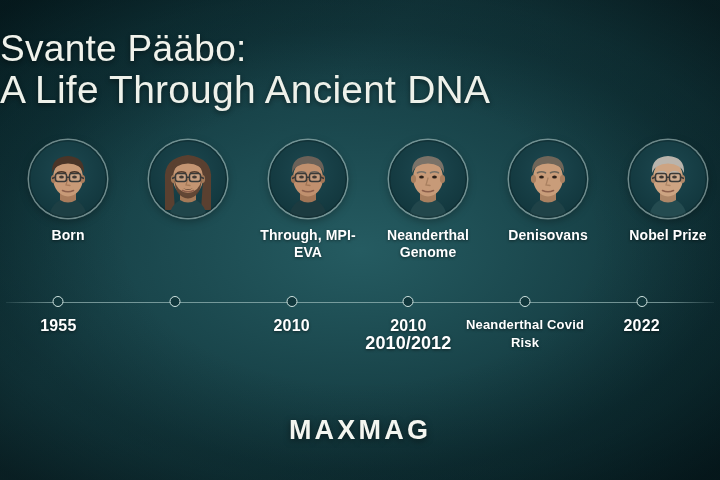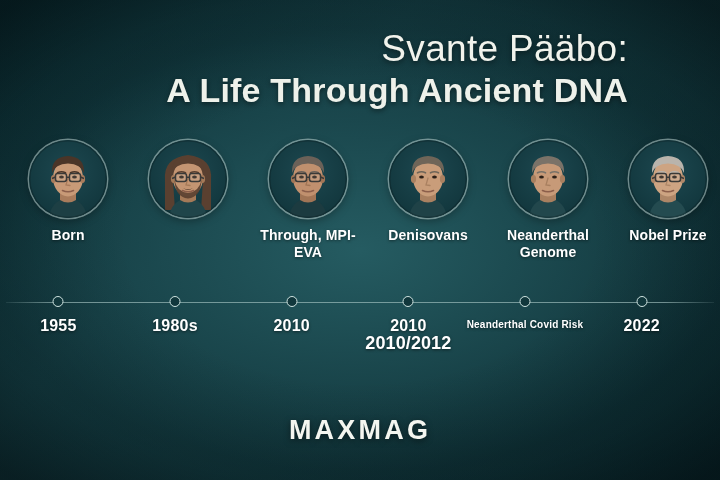--- a/index.html
+++ b/index.html
@@ -30,35 +30,35 @@
     background: radial-gradient(ellipse 72% 66% at 50% 50%,
        rgba(0,0,0,0) 45%, rgba(3,16,19,0.30) 78%, rgba(2,12,15,0.62) 100%);
   }
 
   
   .title-block {
     position: absolute;
     top: 26px;
     left: 0;
     width: 628px;
-    text-align: right;
+    text-align: left;
     z-index: 3;
   }
   .title-line1 {
     font-size: 37px;
     line-height: 45px;
     font-weight: 400;
     color: #f1f3ec;
     letter-spacing: 0.3px;
     text-shadow: 0 2px 5px rgba(0,0,0,0.45);
   }
   .title-line2 {
-    font-size: 34px;
+    font-size: 39px;
     line-height: 38px;
-    font-weight: 700;
+    font-weight: 400;
     color: #eef1ea;
     letter-spacing: 0.2px;
     text-shadow: 0 2px 5px rgba(0,0,0,0.45);
   }
 
   
   .timeline {
     position: absolute;
     top: 140px;
     left: 8px;
@@ -153,21 +153,21 @@
   }
   .tl-year {
     font-size: 16px;
     line-height: 19px;
     font-weight: bold;
     color: #ffffff;
     letter-spacing: 0.2px;
     text-shadow: 0 1px 3px rgba(0,0,0,0.5);
   }
   .tl-year.small {
-    font-size: 10px;
+    font-size: 13px;
     line-height: 18px;
   }
   .tl-subyear {
     font-size: 18px;
     line-height: 16px;
     font-weight: bold;
     color: #ffffff;
     letter-spacing: 0.1px;
     text-shadow: 0 1px 3px rgba(0,0,0,0.5);
   }
@@ -319,20 +319,54 @@
       <ellipse cx="39" cy="39" rx="39" ry="39" fill="none" stroke="rgba(0,0,0,0.18)" stroke-width="3"></ellipse>
     </g>
   </svg>
         </div>
         <div class="tl-label">Through, MPI-EVA</div>
       </div>
       <div class="tl-col">
         <div class="portrait">
   <svg viewBox="0 0 78 78" xmlns="http://www.w3.org/2000/svg">
     <defs>
+      <clipPath id="c3">
+                <circle cx="39" cy="39" r="39"></circle>
+              </clipPath>
+      <radialGradient id="bg3" cx="50%" cy="40%" r="70%">
+        <stop offset="0%" stop-color="#1d4850"></stop>
+        <stop offset="100%" stop-color="#10343a"></stop>
+      </radialGradient>
+    </defs>
+    <g clip-path="url(#c3)">
+      <rect width="78" height="78" fill="url(#bg3)"></rect>
+
+      <path d="M20 78 Q22 60 39 58 Q56 60 58 78 Z" fill="#22474c"></path>
+      <path d="M31 50 h16 v10 q-8 5 -16 0 z" fill="#a87f5f"></path>
+      <ellipse cx="39" cy="38" rx="15" ry="18.5" fill="#c79a78"></ellipse>
+      <ellipse cx="24.5" cy="39" rx="2.6" ry="4" fill="#a87f5f"></ellipse>
+      <ellipse cx="53.5" cy="39" rx="2.6" ry="4" fill="#a87f5f"></ellipse>
+      <path d="M23 33 Q22 17 39 16 Q56 17 55 33 Q52 24 39 23.5 Q26 24 23 33 Z" fill="#7a7268"></path>
+      <ellipse cx="32.5" cy="37" rx="2.4" ry="1.5" fill="#2d2119"></ellipse>
+      <ellipse cx="45.5" cy="37" rx="2.4" ry="1.5" fill="#2d2119"></ellipse>
+      <path d="M28.5 32.8 Q32.5 30.8 36.5 32.8" stroke="#7a7268" stroke-width="1.6" fill="none" stroke-linecap="round"></path>
+      <path d="M41.5 32.8 Q45.5 30.8 49.5 32.8" stroke="#7a7268" stroke-width="1.6" fill="none" stroke-linecap="round"></path>
+      <path d="M39 38 L37 45 L41 45.5" stroke="#a87f5f" stroke-width="1.3" fill="none" stroke-linecap="round"></path>
+      <path d="M33.5 50.5 Q39 53 44.5 50.5" stroke="#8c5f4b" stroke-width="1.6" fill="none" stroke-linecap="round"></path>
+
+      <ellipse cx="39" cy="39" rx="39" ry="39" fill="none" stroke="rgba(0,0,0,0.18)" stroke-width="3"></ellipse>
+    </g>
+  </svg>
+        </div>
+        <div class="tl-label">Neanderthal Genome</div>
+      </div>
+      <div class="tl-col">
+        <div class="portrait">
+  <svg viewBox="0 0 78 78" xmlns="http://www.w3.org/2000/svg">
+    <defs>
       <clipPath id="c4">
                 <circle cx="39" cy="39" r="39"></circle>
               </clipPath>
       <radialGradient id="bg4" cx="50%" cy="40%" r="70%">
         <stop offset="0%" stop-color="#1d4850"></stop>
         <stop offset="100%" stop-color="#10343a"></stop>
       </radialGradient>
     </defs>
     <g clip-path="url(#c4)">
       <rect width="78" height="78" fill="url(#bg4)"></rect>
@@ -348,54 +382,20 @@
       <path d="M28.5 32.8 Q32.5 30.8 36.5 32.8" stroke="#6f6558" stroke-width="1.6" fill="none" stroke-linecap="round"></path>
       <path d="M41.5 32.8 Q45.5 30.8 49.5 32.8" stroke="#6f6558" stroke-width="1.6" fill="none" stroke-linecap="round"></path>
       <path d="M39 38 L37 45 L41 45.5" stroke="#aa8161" stroke-width="1.3" fill="none" stroke-linecap="round"></path>
       <path d="M33.5 50.5 Q39 53 44.5 50.5" stroke="#8c5f4b" stroke-width="1.6" fill="none" stroke-linecap="round"></path>
 
       <ellipse cx="39" cy="39" rx="39" ry="39" fill="none" stroke="rgba(0,0,0,0.18)" stroke-width="3"></ellipse>
     </g>
   </svg>
         </div>
         <div class="tl-label">Denisovans</div>
-      </div>
-      <div class="tl-col">
-        <div class="portrait">
-  <svg viewBox="0 0 78 78" xmlns="http://www.w3.org/2000/svg">
-    <defs>
-      <clipPath id="c3">
-                <circle cx="39" cy="39" r="39"></circle>
-              </clipPath>
-      <radialGradient id="bg3" cx="50%" cy="40%" r="70%">
-        <stop offset="0%" stop-color="#1d4850"></stop>
-        <stop offset="100%" stop-color="#10343a"></stop>
-      </radialGradient>
-    </defs>
-    <g clip-path="url(#c3)">
-      <rect width="78" height="78" fill="url(#bg3)"></rect>
-
-      <path d="M20 78 Q22 60 39 58 Q56 60 58 78 Z" fill="#22474c"></path>
-      <path d="M31 50 h16 v10 q-8 5 -16 0 z" fill="#a87f5f"></path>
-      <ellipse cx="39" cy="38" rx="15" ry="18.5" fill="#c79a78"></ellipse>
-      <ellipse cx="24.5" cy="39" rx="2.6" ry="4" fill="#a87f5f"></ellipse>
-      <ellipse cx="53.5" cy="39" rx="2.6" ry="4" fill="#a87f5f"></ellipse>
-      <path d="M23 33 Q22 17 39 16 Q56 17 55 33 Q52 24 39 23.5 Q26 24 23 33 Z" fill="#7a7268"></path>
-      <ellipse cx="32.5" cy="37" rx="2.4" ry="1.5" fill="#2d2119"></ellipse>
-      <ellipse cx="45.5" cy="37" rx="2.4" ry="1.5" fill="#2d2119"></ellipse>
-      <path d="M28.5 32.8 Q32.5 30.8 36.5 32.8" stroke="#7a7268" stroke-width="1.6" fill="none" stroke-linecap="round"></path>
-      <path d="M41.5 32.8 Q45.5 30.8 49.5 32.8" stroke="#7a7268" stroke-width="1.6" fill="none" stroke-linecap="round"></path>
-      <path d="M39 38 L37 45 L41 45.5" stroke="#a87f5f" stroke-width="1.3" fill="none" stroke-linecap="round"></path>
-      <path d="M33.5 50.5 Q39 53 44.5 50.5" stroke="#8c5f4b" stroke-width="1.6" fill="none" stroke-linecap="round"></path>
-
-      <ellipse cx="39" cy="39" rx="39" ry="39" fill="none" stroke="rgba(0,0,0,0.18)" stroke-width="3"></ellipse>
-    </g>
-  </svg>
-        </div>
-        <div class="tl-label">Neanderthal Genome</div>
       </div>
       <div class="tl-col">
         <div class="portrait">
   <svg viewBox="0 0 78 78" xmlns="http://www.w3.org/2000/svg">
     <defs>
       <clipPath id="c5">
                 <circle cx="39" cy="39" r="39"></circle>
               </clipPath>
       <radialGradient id="bg5" cx="50%" cy="40%" r="70%">
         <stop offset="0%" stop-color="#1d4850"></stop>
@@ -437,23 +437,20 @@
 
   <div class="node-row" id="node-row">
       <div class="node-col">
         <div class="node-dot"></div>
         <div class="date-block">
           <div class="tl-year">1955</div>
         </div>
       </div>
       <div class="node-col">
         <div class="node-dot"></div>
-        <div class="date-block">
-          <div class="tl-year">1980s</div>
-        </div>
       </div>
       <div class="node-col">
         <div class="node-dot"></div>
         <div class="date-block">
           <div class="tl-year">2010</div>
         </div>
       </div>
       <div class="node-col">
         <div class="node-dot"></div>
         <div class="date-block">

